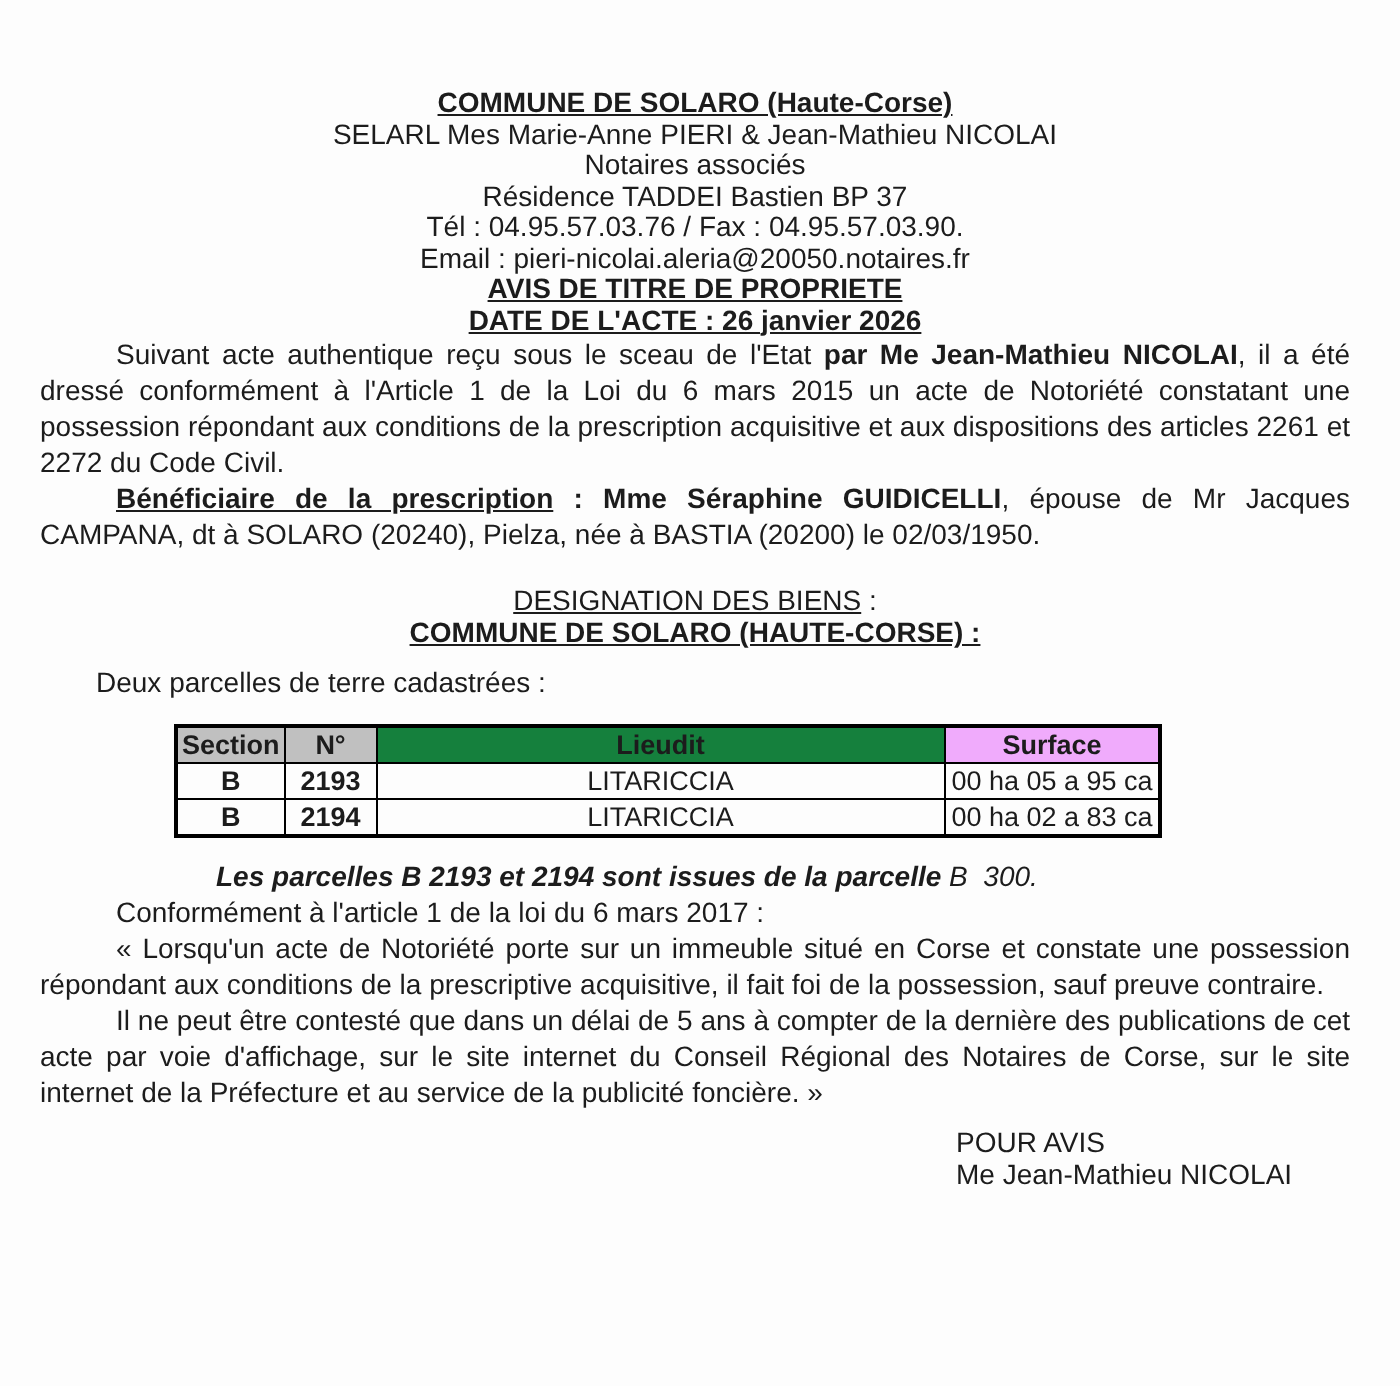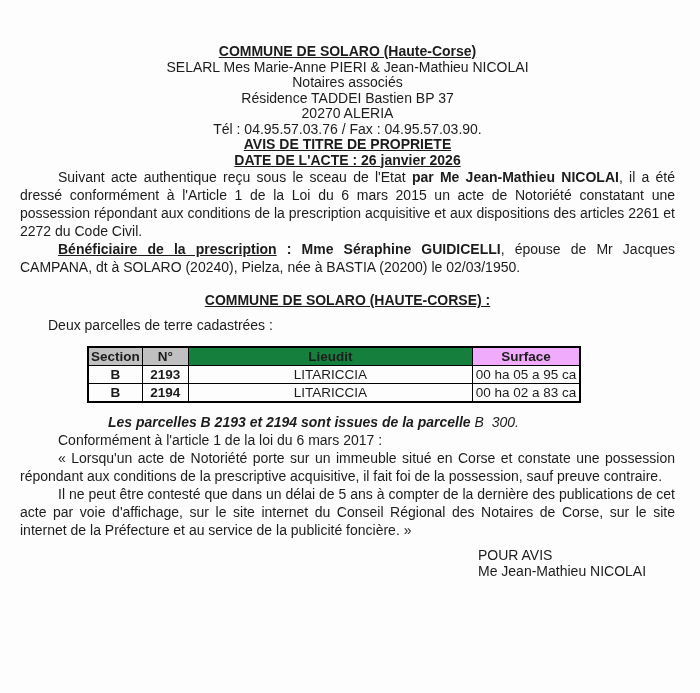--- a/index.html
+++ b/index.html
@@ -91,32 +91,33 @@
 </head>
 <body>
 
 <div class="page">
 
   <div>
     <div class="hdr-line bold underline">COMMUNE DE SOLARO (Haute-Corse)</div>
     <div class="hdr-line">SELARL Mes Marie-Anne PIERI &amp; Jean-Mathieu NICOLAI</div>
     <div class="hdr-line">Notaires associés</div>
     <div class="hdr-line">Résidence TADDEI Bastien BP 37</div>
-    <div class="hdr-line">20270 ALERIA</div>
     <div class="hdr-line">Tél : 04.95.57.03.76 / Fax : 04.95.57.03.90.</div>
+    <div class="hdr-line">Email : pieri-nicolai.aleria@20050.notaires.fr</div>
     <div class="hdr-line bold underline">AVIS DE TITRE DE PROPRIETE</div>
     <div class="hdr-line bold underline">DATE DE L'ACTE : 26 janvier 2026</div>
   </div>
 
   <p class="para"><span>Suivant acte authentique reçu sous le sceau de l'Etat </span><span class="bold">par Me Jean-Mathieu NICOLAI</span><span>, il a été dressé conformément à l'Article 1 de la Loi du 6 mars 2015 un acte de Notoriété constatant une possession répondant aux conditions de la prescription acquisitive et aux dispositions des articles 2261 et 2272 du Code Civil.</span></p>
 
   <p class="para"><span class="bold underline">Bénéficiaire de la prescription</span><span class="bold"> :  </span><span class="bold">Mme Séraphine GUIDICELLI</span><span>, épouse de Mr Jacques CAMPANA, dt à SOLARO (20240), Pielza, née à BASTIA (20200) le 02/03/1950.</span></p>
 
   <div class="spacer-line"></div>
 
+  <div class="center-line"><span class="underline">DESIGNATION DES BIENS</span><span> :</span></div>
   <div class="center-line bold underline">COMMUNE DE SOLARO (HAUTE-CORSE) :</div>
 
   <div class="intro-line">Deux parcelles de terre cadastrées :</div>
 
   <table class="parcelles">
     <colgroup>
       <col style="width:53px">
       <col style="width:46px">
       <col style="width:284px">
       <col style="width:108px">

